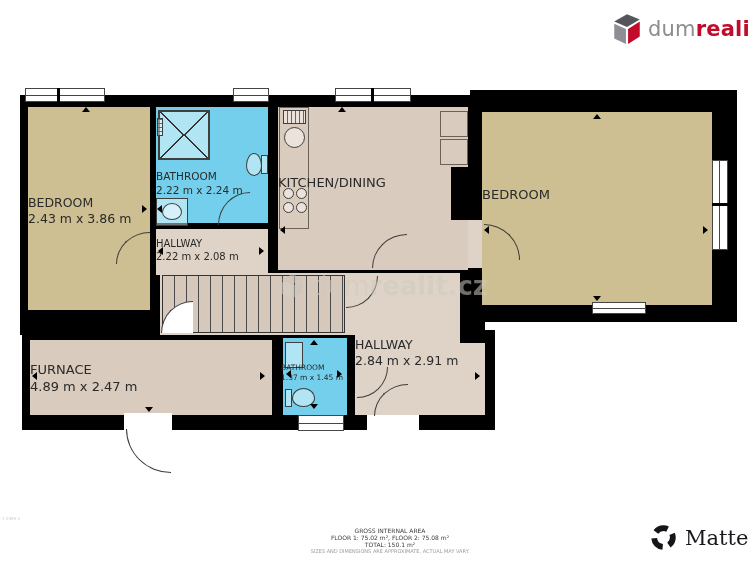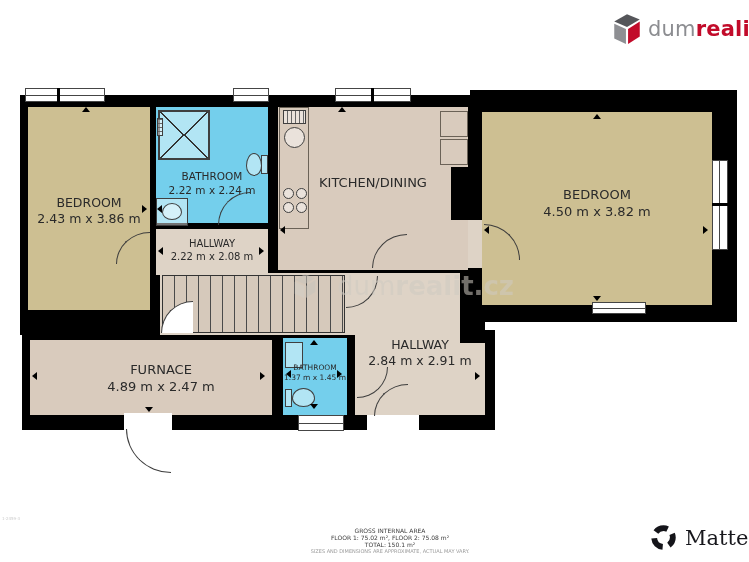--- a/index.html
+++ b/index.html
@@ -5,21 +5,21 @@
   html,body{margin:0;padding:0}
   body{width:749px;height:562px;overflow:hidden;position:relative;background:#fff;
        font-family:"DejaVu Sans",sans-serif}
   .abs{position:absolute}
   .wall{position:absolute;background:#000}
   .room{position:absolute}
   .tan{background:#cdbf92}
   .blue{background:#74cfec}
   .beige{background:#d9cbbd}
   .hall{background:#ded3c6}
-  .label{position:absolute;text-align:center;color:#2a2a2a;line-height:1.3;z-index:30}
+  .label{position:absolute;text-align:left;color:#2a2a2a;line-height:1.3;z-index:30}
   .win{position:absolute;background:#fff;border:1px solid #454545;box-sizing:border-box;z-index:25}
   .winh::after{content:"";position:absolute;left:0;right:0;top:48%;border-top:1px solid #454545}
   .winv::after{content:"";position:absolute;top:0;bottom:0;left:46%;border-left:1px solid #454545}
   .mull{position:absolute;background:#000;z-index:26}
   .door{position:absolute;box-sizing:border-box;border:0 solid #3c3c3c;z-index:24}
   .door.tl{border-top-width:1px;border-left-width:1px;border-top-left-radius:100% 100%}
   .door.tr{border-top-width:1px;border-right-width:1px;border-top-right-radius:100% 100%}
   .door.bl{border-bottom-width:1px;border-left-width:1px;border-bottom-left-radius:100% 100%}
   .door.br{border-bottom-width:1px;border-right-width:1px;border-bottom-right-radius:100% 100%}
   .gap{position:absolute;background:#fff;z-index:22}
@@ -35,21 +35,21 @@
   .outline{background:transparent;border:1px solid #6b6257}
   .arr{position:absolute;width:0;height:0;z-index:31}
   .arr.up{border-left:4px solid transparent;border-right:4px solid transparent;border-bottom:5px solid #000}
   .arr.down{border-left:4px solid transparent;border-right:4px solid transparent;border-top:5px solid #000}
   .arr.left{border-top:4px solid transparent;border-bottom:4px solid transparent;border-right:5px solid #000}
   .arr.right{border-top:4px solid transparent;border-bottom:4px solid transparent;border-left:5px solid #000}
   .brand{position:absolute;left:612px;top:12px;display:flex;align-items:center;gap:6px;z-index:50}
   .brand .txt{font-size:21px;letter-spacing:.2px;white-space:nowrap}
   .brand .dum{color:#8c8d91;font-weight:400}
   .brand .realit{color:#c20b2a;font-weight:700}
-  .watermark{position:absolute;left:293px;top:271px;display:flex;align-items:center;gap:20px;z-index:40;opacity:.55}
+  .watermark{position:absolute;left:280px;top:271px;display:flex;align-items:center;gap:7px;z-index:40;opacity:.55}
   .watermark .txt{font-size:26px;color:#cfcac2;white-space:nowrap}
   .watermark .dum{font-weight:400}
   .watermark .realit{font-weight:700}
   .footer{position:absolute;left:250px;top:527px;width:280px;text-align:center;color:#3a3a3a;z-index:50}
   .footer .l1{font-size:6px;line-height:7px}
   .footer .l2{font-size:6px;line-height:7px}
   .footer .l3{font-size:6px;line-height:7px}
   .footer .l4{font-size:5px;line-height:7px;color:#9a9a9a}
   .plancode{position:absolute;left:2px;top:516px;font-size:4px;color:#cccccc;z-index:50}
   .mp{position:absolute;left:650px;top:524px;display:flex;align-items:center;gap:8px;z-index:50}
@@ -163,21 +163,20 @@
   </div>
   <div class="label" style="left:156px;top:237px;width:112px;font-size:10px">
     <div>HALLWAY</div>
     <div>2.22 m x 2.08 m</div>
   </div>
   <div class="label" style="left:278px;top:175px;width:190px;font-size:13px">
     <div>KITCHEN/DINING</div>
   </div>
   <div class="label" style="left:482px;top:187px;width:230px;font-size:13px">
     <div>BEDROOM</div>
-    <div>4.50 m x 3.82 m</div>
   </div>
   <div class="label" style="left:30px;top:362px;width:262px;font-size:13px">
     <div>FURNACE</div>
     <div>4.89 m x 2.47 m</div>
   </div>
   <div class="label" style="left:281px;top:363px;width:68px;font-size:7.5px">
     <div>BATHROOM</div>
     <div>1.37 m x 1.45 m</div>
   </div>
   <div class="label" style="left:355px;top:337px;width:130px;font-size:12.5px">

